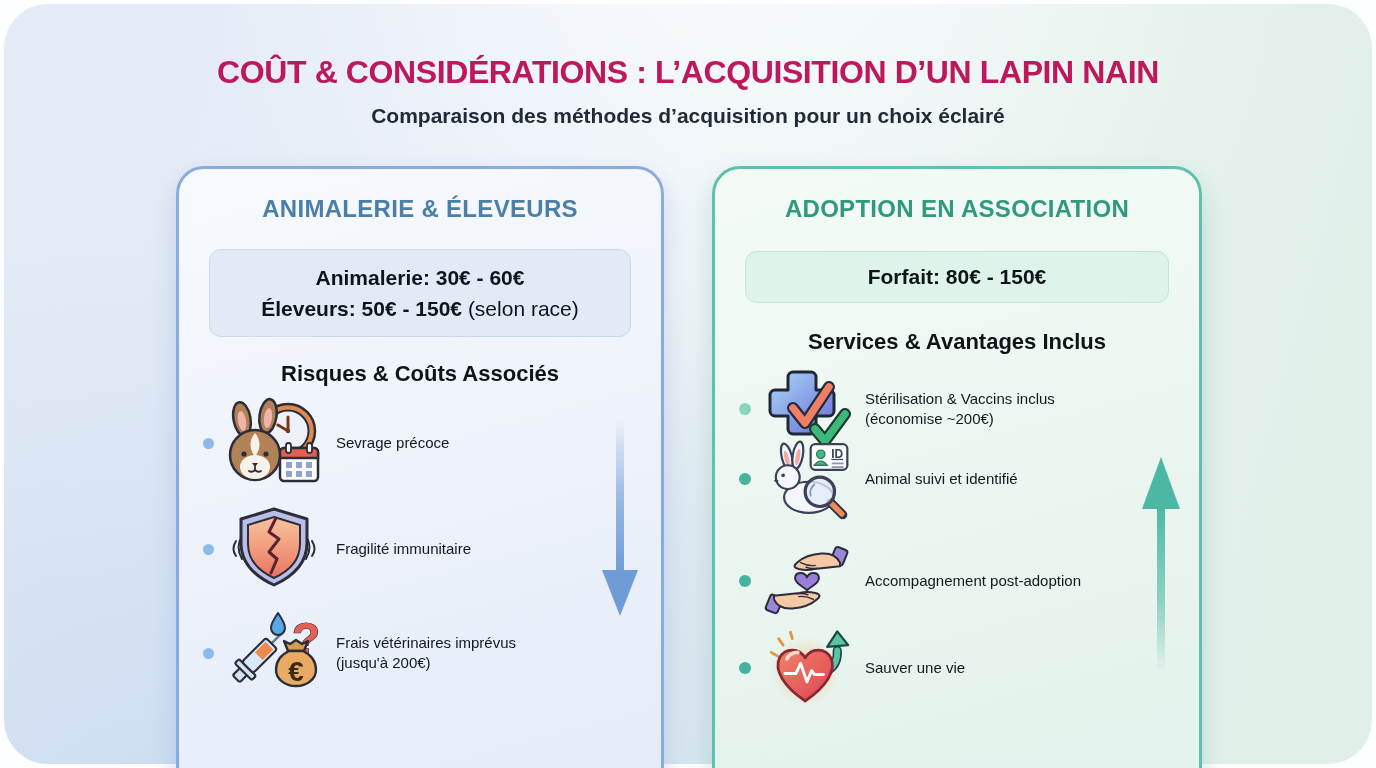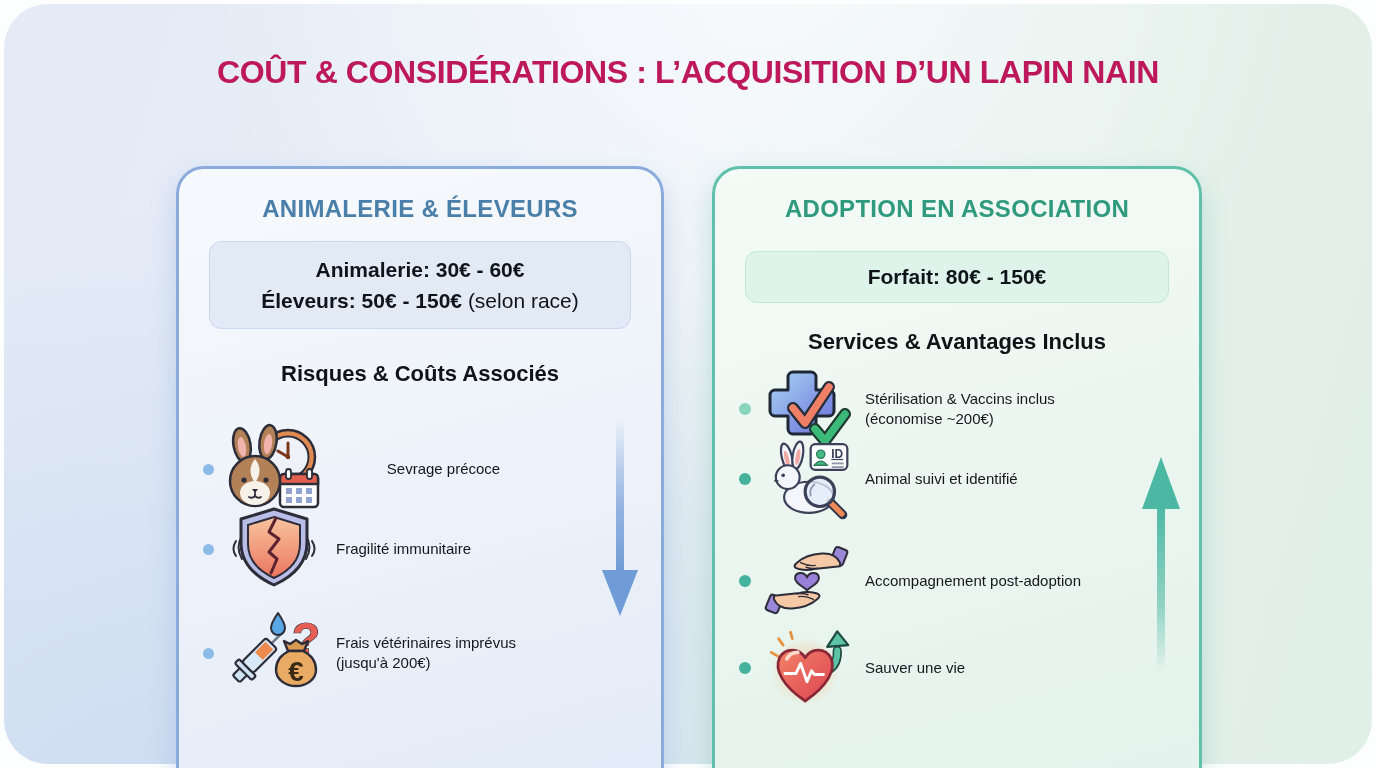--- a/index.html
+++ b/index.html
@@ -36,32 +36,32 @@
     position:absolute; top:26px; width:100%; text-align:center;
     font-size:24px; font-weight:800; letter-spacing:0.3px;
   }
   .card.left  .card-title { color:#4a7fa9; }
   .card.right .card-title { color:#2f9a7d; }
   .price-box {
     position:absolute; left:30px; right:30px; border-radius:12px;
     display:flex; flex-direction:column; justify-content:center; align-items:center;
     font-size:21px; color:#0f141b; line-height:1.5; text-align:center;
   }
-  .card.left  .price-box { top:72px;  height:88px; background:#e2eaf6; border:1.5px solid #cbd9ee; }
+  .card.left  .price-box { top:80px;  height:88px; background:#e2eaf6; border:1.5px solid #cbd9ee; }
   .card.right .price-box { top:82px;  height:52px; background:#def3ea; border:1.5px solid #c2e6d7; }
   .price-bold { font-weight:700; }
   .price-note { font-weight:400; }
   .section-title {
     position:absolute; width:100%; text-align:center;
     font-size:22px; font-weight:700; color:#101419;
   }
   .card.left  .section-title { top:192px; }
   .card.right .section-title { top:160px; }
   .row { position:absolute; left:24px; width:400px; display:flex; align-items:center; }
-  .card.left  .row.r1 { top:254px; height:92px;text-align:center; }
+  .card.left  .row.r1 { top:228px; height:92px; }
   .card.left  .row.r2 { top:334px; height:92px; }
   .card.left  .row.r3 { top:424px; height:120px; }
   .card.right .row.r1 { top:196px; height:88px; }
   .card.right .row.r2 { top:266px; height:88px; }
   .card.right .row.r3 { top:368px; height:88px; }
   .card.right .row.r4 { top:455px; height:88px; }
   .dot { flex:0 0 auto; border-radius:50%; }
   .card.left  .dot { width:11px; height:11px; background:#8cbbe8; }
   .card.right .dot { width:12px; height:12px; background:#45b29d; }
   .card.right .row.r1 .dot { background:#8ad4bd; }
@@ -75,20 +75,21 @@
   .card.left  .trend-arrow { left:419px; top:249px; }
   .card.right .trend-arrow { left:424px; top:288px; }
 </style>
 </head>
 <body>
 
 <div class="stage">
   <div class="canvas"></div>
 
   <div class="page-title">COÛT &amp; CONSIDÉRATIONS : L’ACQUISITION D’UN LAPIN NAIN</div>
+  <div class="page-subtitle">Comparaison des méthodes d’acquisition pour un choix éclairé</div>
 
   <div class="card left">
     <div class="card-title">ANIMALERIE &amp; ÉLEVEURS</div>
 
     <div class="price-box">
       <div><span class="price-bold">Animalerie: 30€ - 60€</span></div>
       <div><span class="price-bold">Éleveurs: 50€ - 150€</span> <span class="price-note">(selon race)</span></div>
     </div>
 
     <div class="section-title">Risques &amp; Coûts Associés</div>

